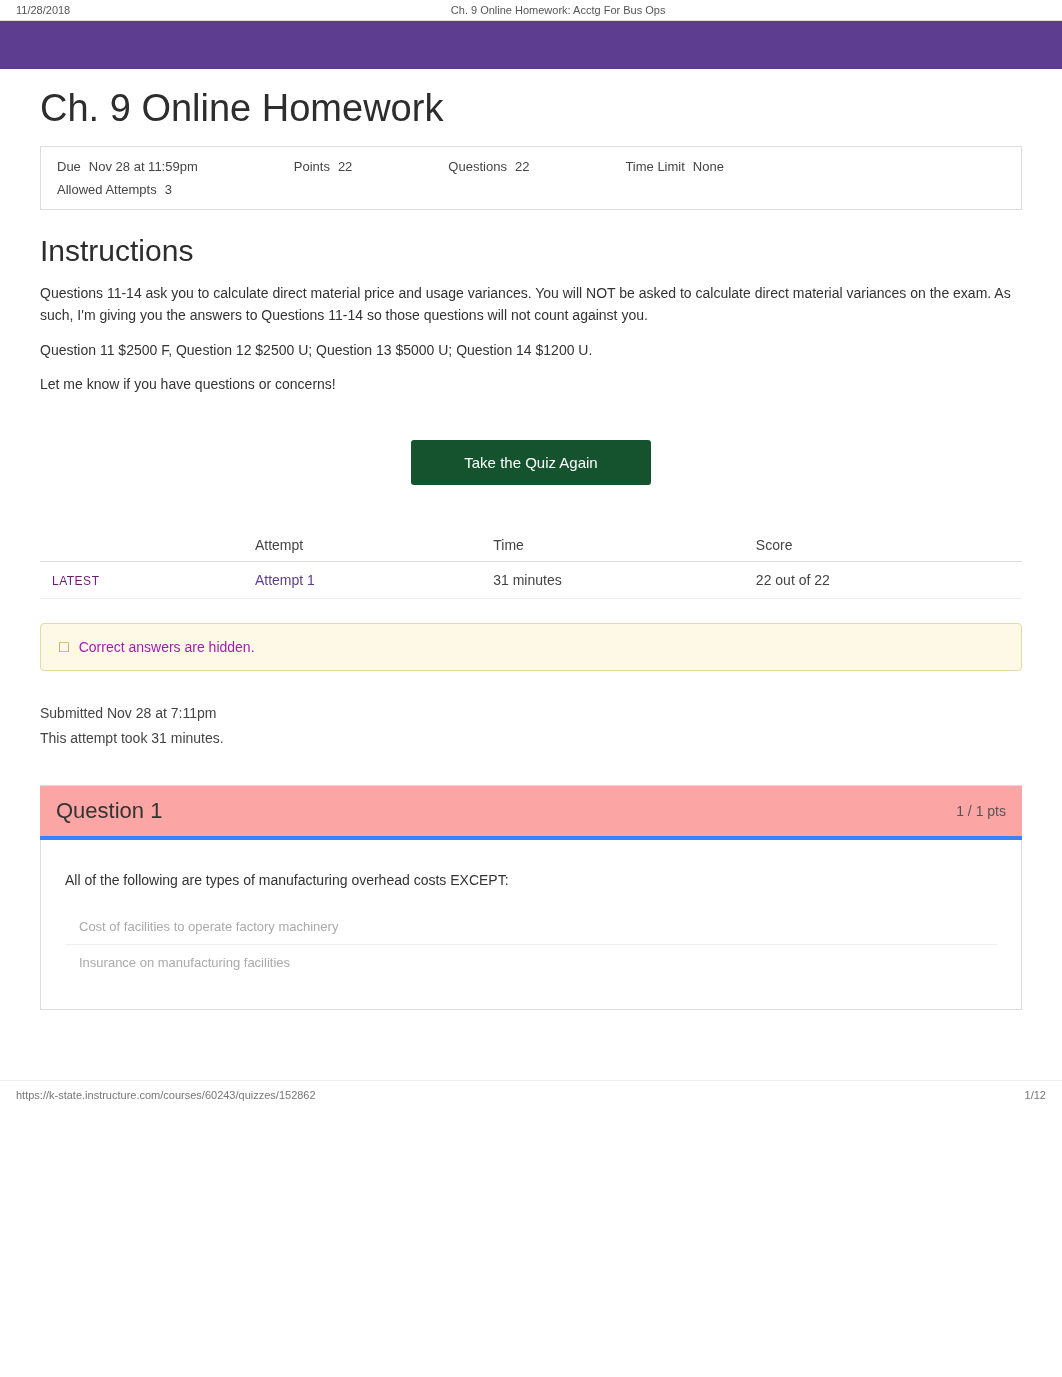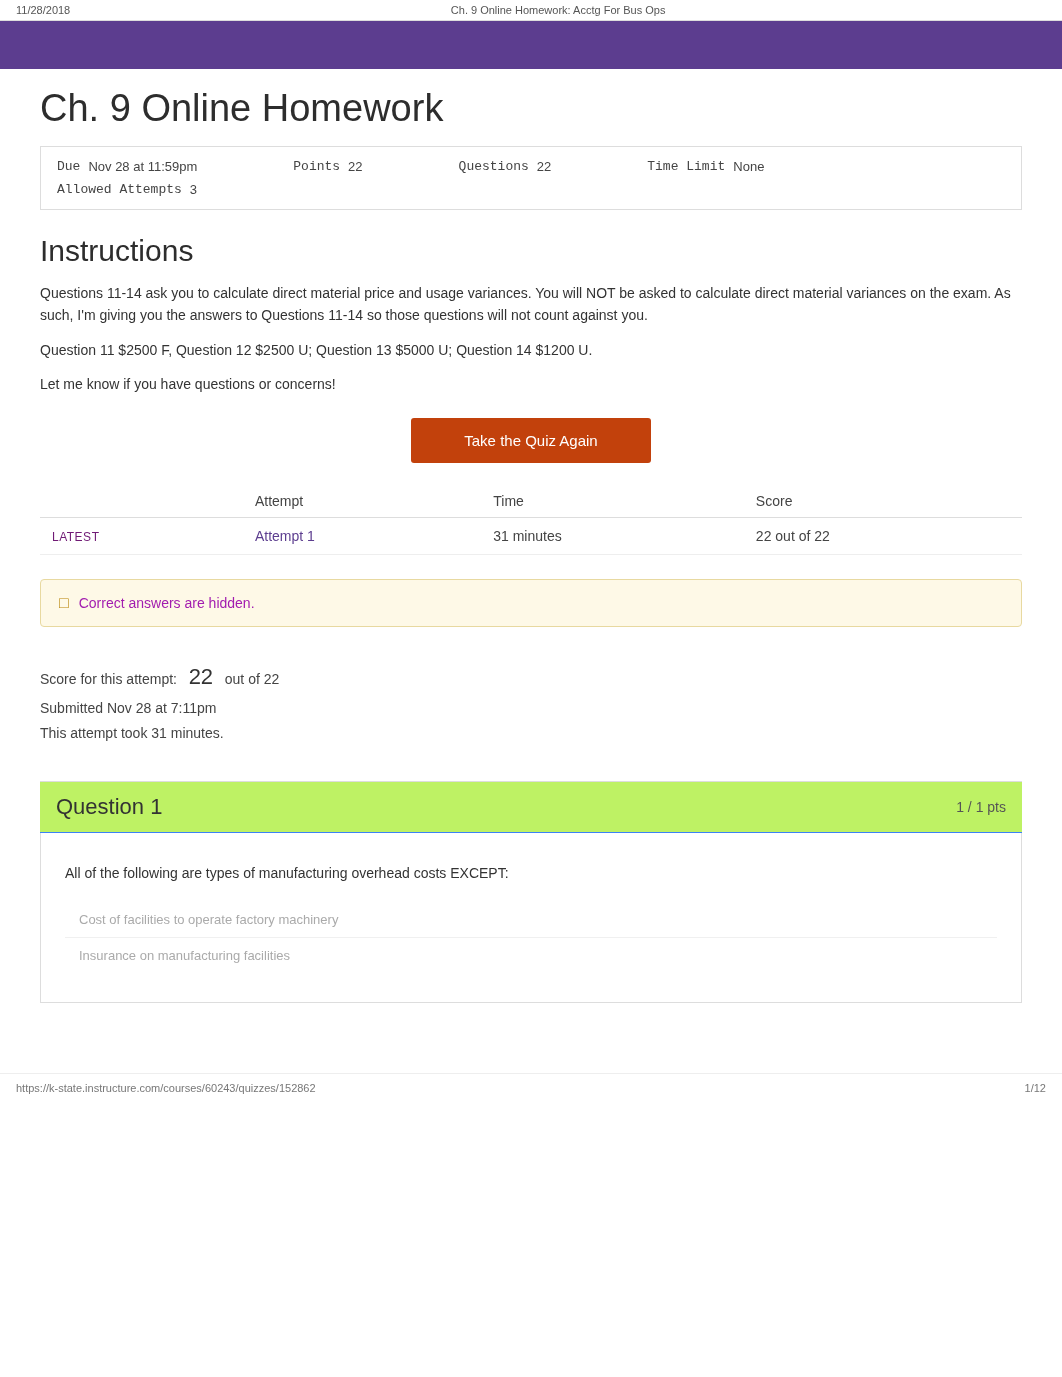--- a/index.html
+++ b/index.html
@@ -54,21 +54,20 @@
     .meta-item {
       margin-right: 48px;
       display: flex;
       align-items: center;
       gap: 8px;
     }
 
     .meta-label {
       font-weight: normal;
       color: #444;
-      font-family: Liberation Mono, monospace;
     }
 
     .meta-value {
       color: #444;
     }
 
     .section-title {
       font-size: 30px;
       font-weight: 300;
       color: #2d2d2d;
@@ -77,22 +76,22 @@
 
     .instructions-text {
       font-size: 14px;
       color: #333;
       line-height: 1.6;
       margin-bottom: 12px;
     }
 
     .quiz-again-btn {
       display: block;
-      margin: 22px auto;
-      background: #c2410c;
+      margin: 44px auto;
+      background: #14532d;
       color: #fff;
       border: none;
       padding: 14px 32px;
       font-size: 15px;
       cursor: pointer;
       border-radius: 3px;
       text-align: center;
       width: 240px;
     }
 
@@ -176,23 +175,23 @@
 
     .question-block {
       margin-top: 20px;
     }
 
     .question-header {
       display: flex;
       justify-content: space-between;
       align-items: center;
       padding: 12px 16px;
-      background: #bef264;
+      background: #fca5a5;
       border-top: 1px solid #ddd;
-      border-bottom: 1px solid #3b82f6;
+      border-bottom: 4px solid #3b82f6;
     }
 
     .question-label {
       font-size: 22px;
       font-weight: 300;
       color: #333;
     }
 
     .question-pts {
       font-size: 14px;
@@ -302,27 +301,20 @@
       </tr>
     </tbody>
   </table>
 
   <div class="hidden-notice-box">
     <span class="hidden-notice-icon">□</span>
     <span class="hidden-notice-text">Correct answers are hidden.</span>
   </div>
 
   <div class="attempt-score-section">
-    <div>
-      <span>Score for this attempt:</span>
-      &nbsp;
-      <span class="score-number">22</span>
-      &nbsp;
-      <span>out of 22</span>
-    </div>
     <div>Submitted Nov 28 at 7:11pm</div>
     <div>This attempt took 31 minutes.</div>
   </div>
 
   <div class="question-block">
     <div class="question-header">
       <span class="question-label">Question 1</span>
       <span class="question-pts">1 / 1 pts</span>
     </div>
     <div class="question-body">

